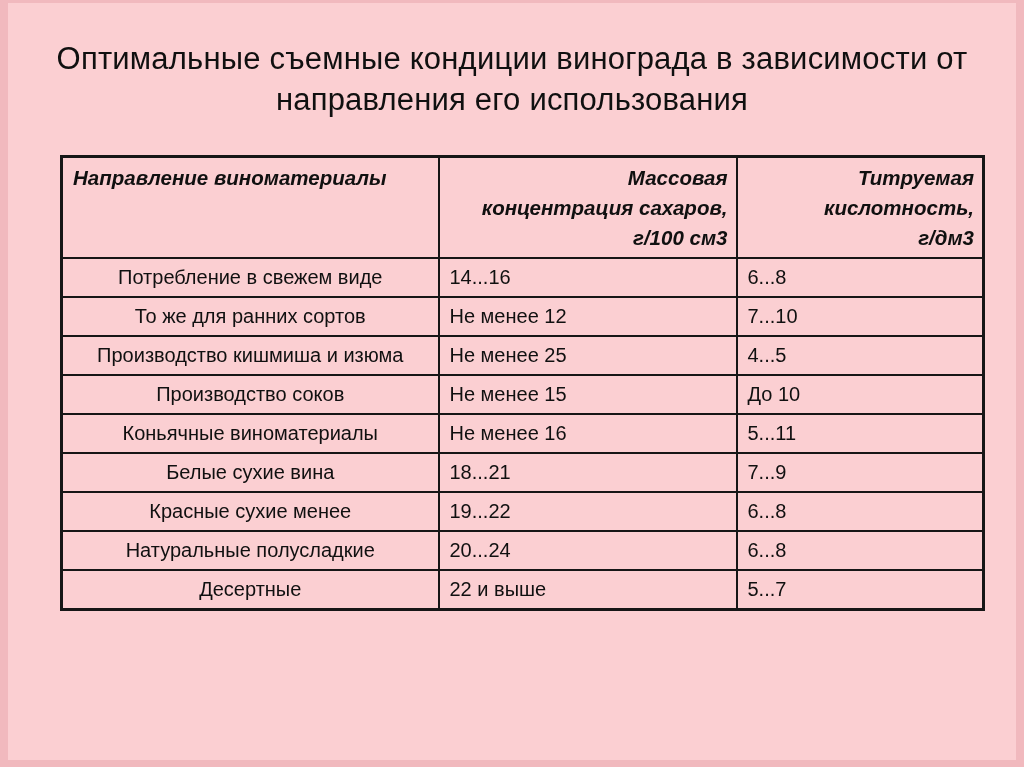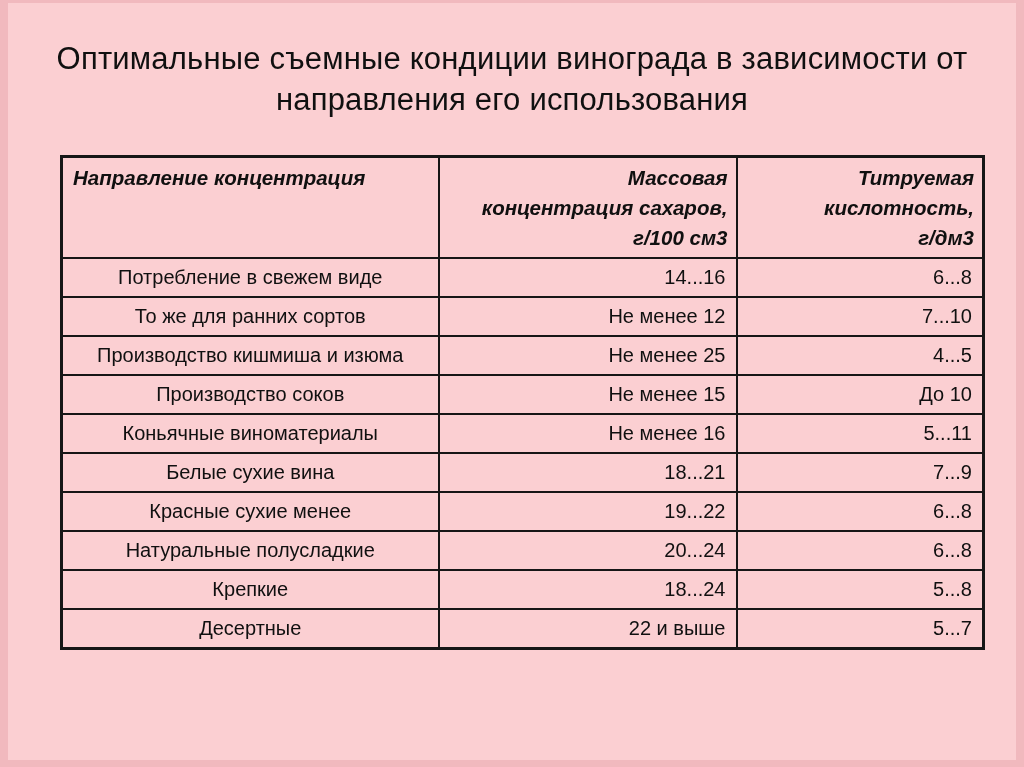--- a/index.html
+++ b/index.html
@@ -50,40 +50,40 @@
     height: 92px;
     box-sizing: border-box;
     white-space: pre-line;
   }
   .grape th.c0 { text-align: left; padding-left: 10px; }
   .grape td {
     font-size: 20px;
     height: 39px;
     box-sizing: border-box;
     padding: 2px 10px;
-    text-align: right;
+    text-align: left;
     vertical-align: middle;
     white-space: nowrap;
   }
   .grape td.c0 { text-align: center; }
 </style>
 </head>
 <body>
 
 <div class="title">Оптимальные съемные кондиции винограда в зависимости от направления его использования</div>
 
 <table class="grape">
   <colgroup>
     <col class="c0">
       <col class="c1">
       <col class="c2">
   </colgroup>
   <thead>
     <tr>
-      <th class="c0">Направление концентрация</th>
+      <th class="c0">Направление виноматериалы</th>
       <th>Массовая
 концентрация сахаров,
 г/100 см3</th>
       <th>Титруемая
 кислотность,
 г/дм3</th>
     </tr>
   </thead>
   <tbody>
       <tr>
@@ -120,25 +120,20 @@
         <td class="c0">Красные сухие менее</td>
         <td>19...22</td>
         <td>6...8</td>
       </tr>
       <tr>
         <td class="c0">Натуральные полусладкие</td>
         <td>20...24</td>
         <td>6...8</td>
       </tr>
       <tr>
-        <td class="c0">Крепкие</td>
-        <td>18...24</td>
-        <td>5...8</td>
-      </tr>
-      <tr>
         <td class="c0">Десертные</td>
         <td>22 и выше</td>
         <td>5...7</td>
       </tr>
     </tbody>
 </table>
 
 <div class="frame"></div>
 
 </body></html>

